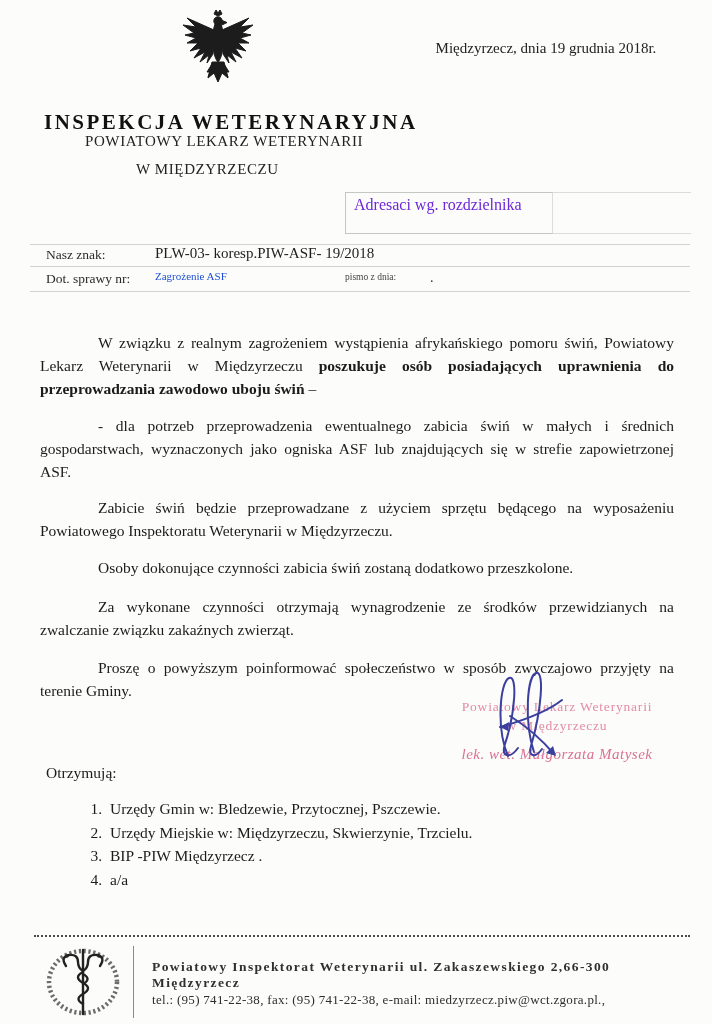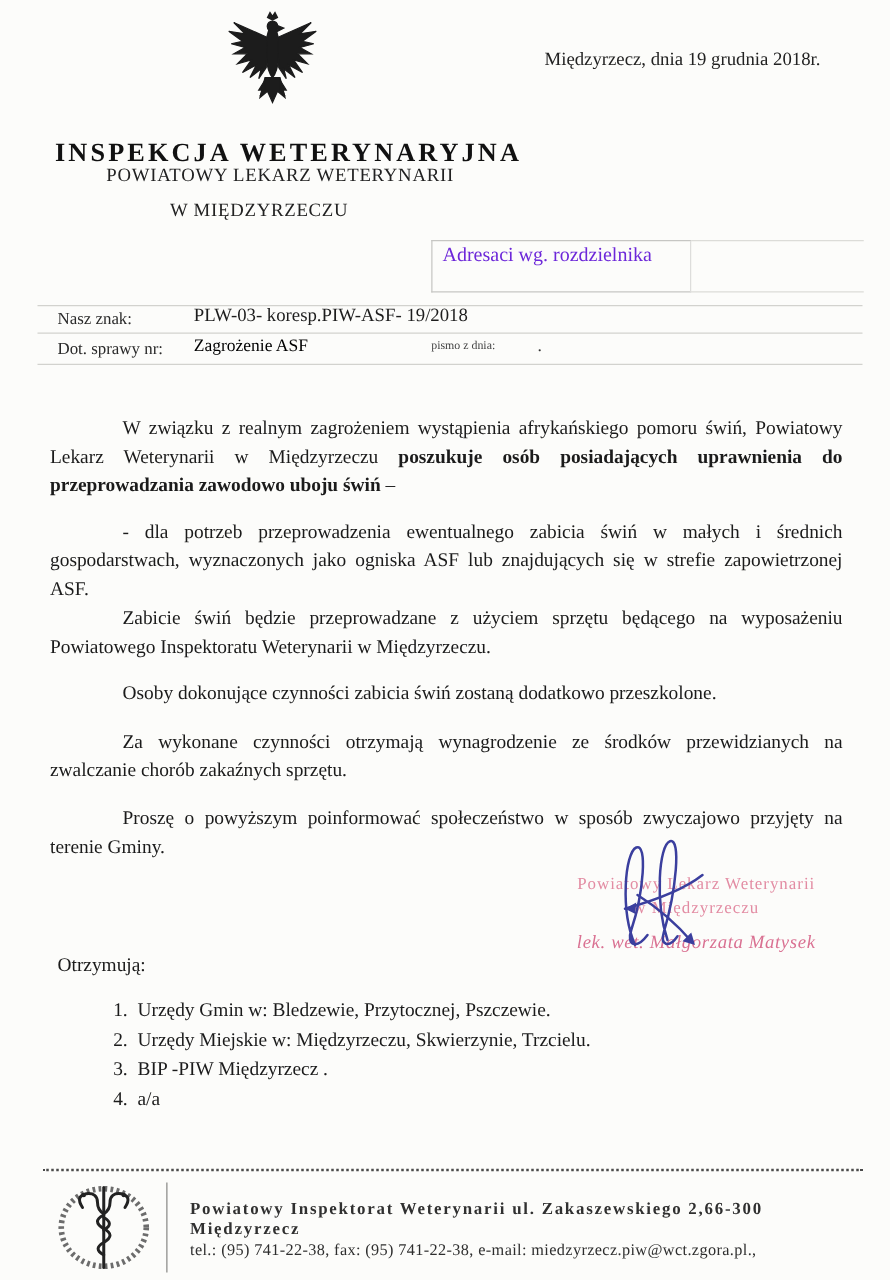--- a/index.html
+++ b/index.html
@@ -27,28 +27,28 @@
   .addr-ext-top{left:553px;top:192px;width:138px;}
   .addr-ext-bottom{left:553px;top:233px;width:138px;}
   
   .ref-line{position:absolute;left:30px;width:660px;height:0;border-top:1px solid #d2d2ce;}
   .ref-line.l1{top:244px;}
   .ref-line.l2{top:266px;}
   .ref-line.l3{top:291px;}
   .ref-label1{position:absolute;left:46px;top:247px;font-size:13.5px;color:#2a2a2a;}
   .ref-value1{position:absolute;left:155px;top:245px;font-size:15px;color:#1d1d1d;}
   .ref-label2{position:absolute;left:46px;top:271px;font-size:13.5px;color:#2a2a2a;}
-  .ref-value2{position:absolute;left:155px;top:270px;font-size:14px;color:#000000;text-align:center;}
+  .ref-value2{position:absolute;left:155px;top:270px;font-size:11px;color:#1d4ed8;text-align:center;}
   .ref-pismo{position:absolute;left:345px;top:272px;font-size:9.5px;color:#444;}
   .ref-dot{position:absolute;left:430px;top:270px;font-size:14px;color:#333;}
   
   .body-text{position:absolute;left:40px;top:331px;width:634px;font-size:15.5px;line-height:23px;text-align:justify;color:#1b1b1b;}
   .body-text p{margin:0;text-indent:58px;}
   .body-text p.p1{margin-bottom:14px;}
-  .body-text p.p2{}
+  .body-text p.p2{margin-bottom:13px;}
   .body-text p.p3{margin-bottom:14px;}
   .body-text p.p4{margin-bottom:16px;}
   .body-text p.p5{margin-bottom:15px;}
   .body-text .bold{font-weight:bold;}
   
   .stamp{position:absolute;left:448px;top:697px;width:218px;text-align:center;opacity:.9;}
   .stamp .s1{font-size:13.5px;letter-spacing:.8px;line-height:19px;}
   .stamp .s2{font-size:13.5px;letter-spacing:.8px;line-height:19px;}
   .stamp .s3{font-style:italic;font-size:15px;margin-top:11px;letter-spacing:.5px;}
   .signature{position:absolute;left:478px;top:664px;width:110px;height:115px;}
@@ -110,21 +110,21 @@
   <div class="ref-label2">Dot. sprawy nr:</div>
   <div class="ref-value2">Zagrożenie ASF</div>
   <div class="ref-pismo">pismo z dnia:</div>
   <div class="ref-dot">.</div>
 
   <div class="body-text">
     <p class="p1"><span>W związku z realnym zagrożeniem wystąpienia afrykańskiego pomoru świń, Powiatowy Lekarz Weterynarii w Międzyrzeczu </span><span class="bold">poszukuje osób posiadających uprawnienia do przeprowadzania zawodowo uboju świń</span><span> –</span></p>
     <p class="p2">- dla potrzeb przeprowadzenia ewentualnego zabicia świń w małych i średnich gospodarstwach, wyznaczonych jako ogniska ASF lub znajdujących się w strefie zapowietrzonej ASF.</p>
     <p class="p3">Zabicie świń będzie przeprowadzane z użyciem sprzętu będącego na wyposażeniu Powiatowego Inspektoratu Weterynarii w Międzyrzeczu.</p>
     <p class="p4">Osoby dokonujące czynności zabicia świń zostaną dodatkowo przeszkolone.</p>
-    <p class="p5">Za wykonane czynności otrzymają wynagrodzenie ze środków przewidzianych na zwalczanie chorób zakaźnych sprzętu.</p>
+    <p class="p5">Za wykonane czynności otrzymają wynagrodzenie ze środków przewidzianych na zwalczanie związku zakaźnych zwierząt.</p>
     <p class="p6">Proszę o powyższym poinformować społeczeństwo w sposób zwyczajowo przyjęty na terenie Gminy.</p>
   </div>
 
   <div class="stamp" style="color:#e0809a;">
     <div class="s1">Powiatowy Lekarz Weterynarii</div>
     <div class="s2">w Międzyrzeczu</div>
     <div class="s3" style="color:#d66287;">lek. wet. Małgorzata Matysek</div>
   </div>
 
   <div class="signature">

